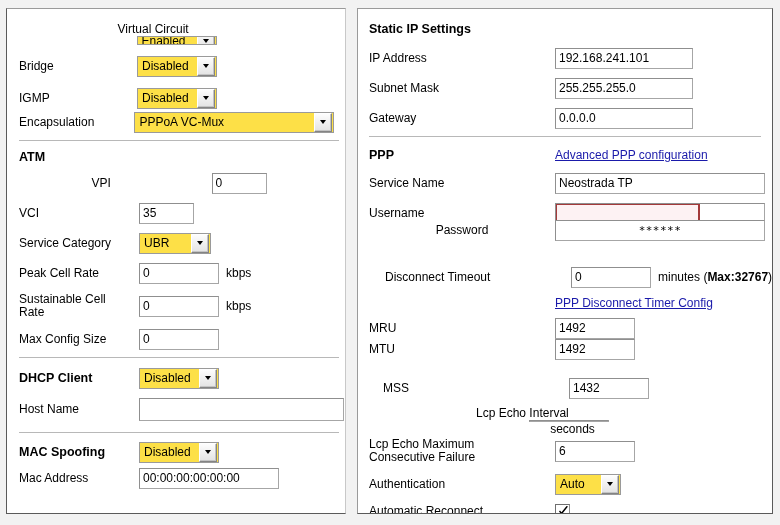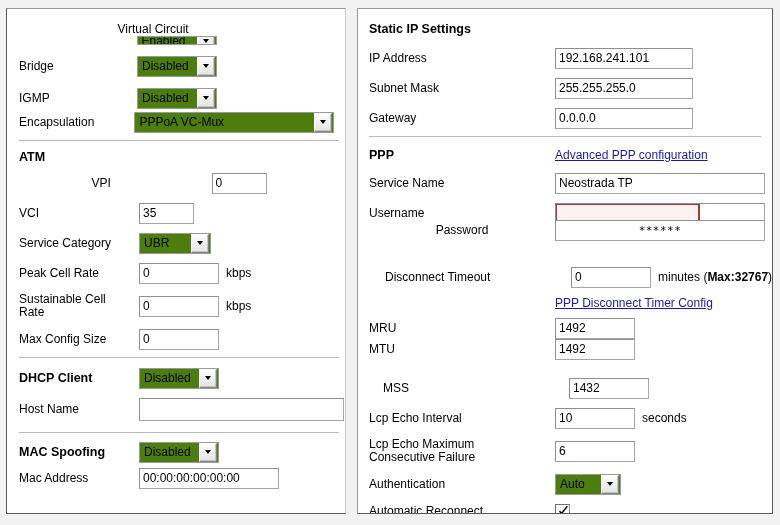--- a/index.html
+++ b/index.html
@@ -102,21 +102,21 @@
   }
   .txt.pw {
     letter-spacing: 0.5px;
     font-family: "DejaVu Sans Mono", monospace;
     font-size: 11px;
   }
 
   .sel {
     box-sizing: border-box;
     height: 21px;
-    background: #4d7c0f;
+    background: #fde047;
     border: 1px solid #9a9a9a;
     display: inline-flex;
     align-items: center;
     font-size: 12px;
     padding-left: 4px;
     color: #000;
     position: relative;
     overflow: hidden;
   }
   .sel .seltext {
@@ -359,21 +359,21 @@
     <div class="abs row" style="left:11px; top:329px; width:400px; height:22px;">
       <span class="label" style="width:186px;">MTU</span>
       <span class="txt" style="width:80px;">1492</span>
     </div>
 
     <div class="abs row" style="left:25px; top:368px; width:400px; height:22px;">
       <span class="label" style="width:186px;">MSS</span>
       <span class="txt" style="width:80px;">1432</span>
     </div>
 
-    <div class="abs row" style="left:11px; top:398px; width:400px; height:22px;">
+    <div class="abs row" style="left:11px; top:398px; width:400px; height:22px;flex-direction:column;">
       <span class="label" style="width:186px;">Lcp Echo Interval</span>
       <span class="txt" style="width:80px;">10</span>
       <span class="unit">seconds</span>
     </div>
 
     <div class="abs row" style="left:11px; top:426px; width:400px; height:32px;">
       <span class="label" style="width:186px;">Lcp Echo Maximum
 Consecutive Failure</span>
       <span class="txt" style="width:80px;">6</span>
     </div>

